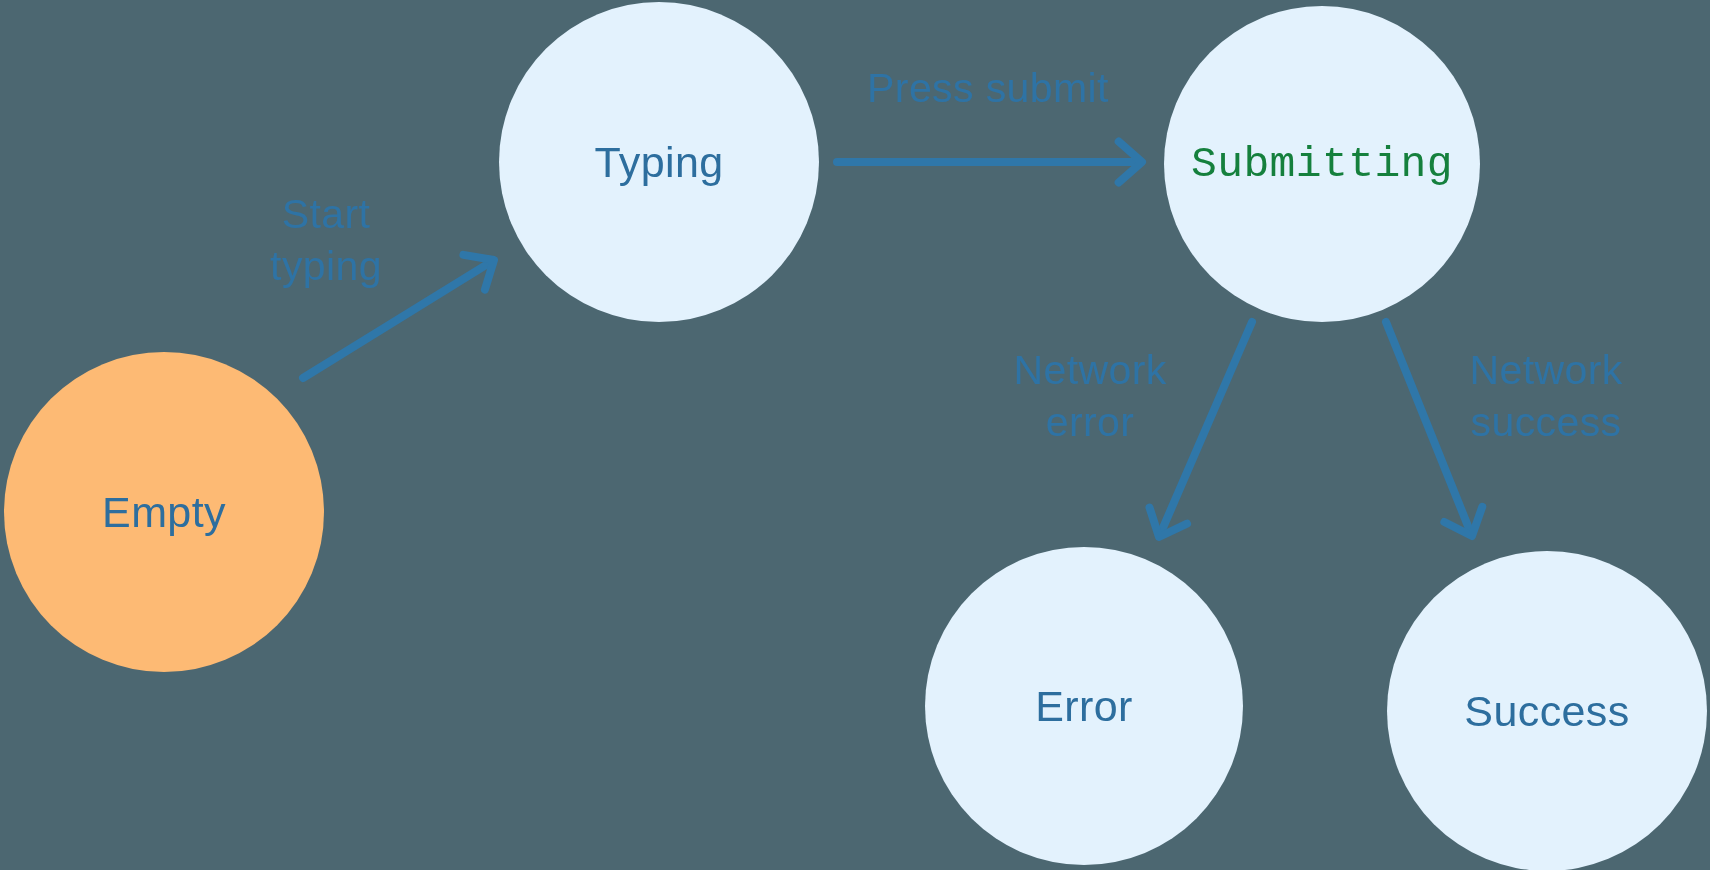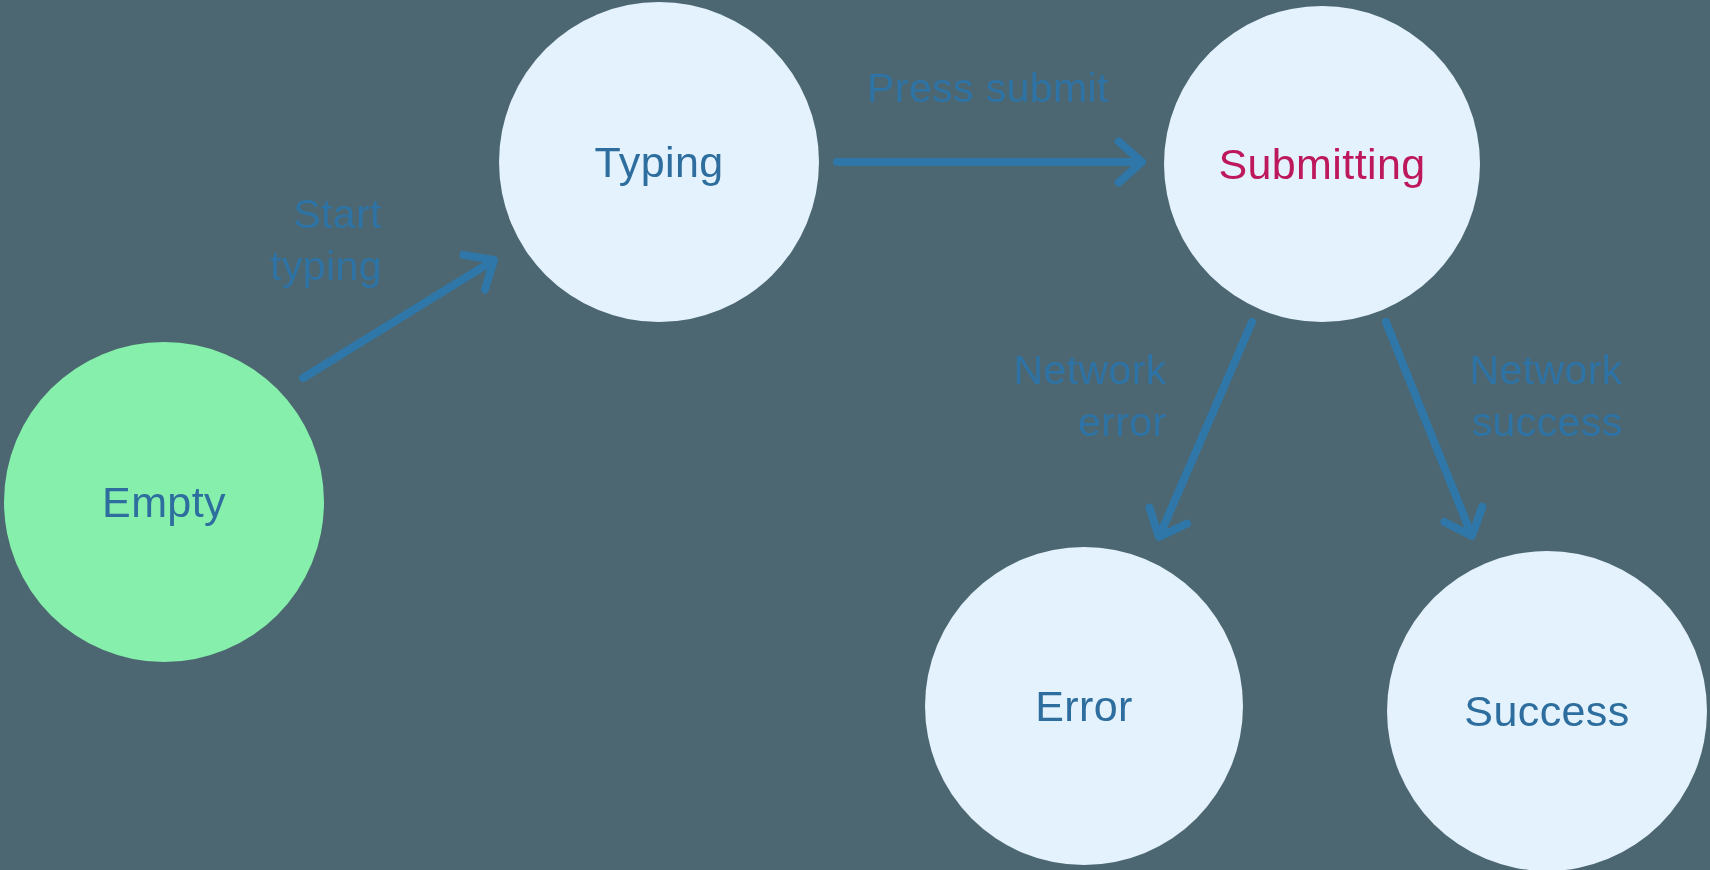--- a/index.html
+++ b/index.html
@@ -35,21 +35,21 @@
   }
   .node-label {
     font-size: 43px;
     font-weight: 500;
     letter-spacing: 0.4px;
     white-space: nowrap;
   }
   .edge-label {
     position: absolute;
     transform: translate(-50%, -50%);
-    text-align: right;
+    text-align: center;
     font-size: 41px;
     font-weight: 500;
     line-height: 52px;
     letter-spacing: 0.4px;
     white-space: nowrap;
   }
 </style>
 </head>
 <body style="background: rgb(76, 103, 113);">
 
@@ -67,27 +67,27 @@
       <g stroke="#2F77A9" stroke-width="8" fill="none" stroke-linecap="round" stroke-linejoin="round">
         <line x1="1252" y1="322" x2="1159.7940166963756" y2="535.1643700030025"></line>
         <polyline points="1149.4916802780326,507.49420639832164 1159,537 1187.0136550643979,523.7246420035866"></polyline>
       </g>
       <g stroke="#2F77A9" stroke-width="8" fill="none" stroke-linecap="round" stroke-linejoin="round">
         <line x1="1386" y1="322" x2="1471.2542293511199" y2="534.1442451295311"></line>
         <polyline points="1444.3428700738607,521.9970301632601 1472,536 1482.2762158860924,506.752788388251"></polyline>
       </g>
     </svg>
 
-  <div class="node" id="node-0" style="left: 4px; top: 342px; width: 320px; height: 320px; background: #86efac; color: rgb(45, 110, 158);">
+  <div class="node" id="node-0" style="left: 4px; top: 352px; width: 320px; height: 320px; background: #fdba74; color: rgb(45, 110, 158);">
     <span class="node-label">Empty</span>
   </div>
   <div class="node" id="node-1" style="left: 499px; top: 2px; width: 320px; height: 320px; background: rgb(227, 242, 253); color: rgb(45, 110, 158);">
     <span class="node-label">Typing</span>
   </div>
-  <div class="node" id="node-2" style="left: 1164px; top: 6px; width: 316px; height: 316px; background: rgb(227, 242, 253); color: #be185d;">
+  <div class="node" id="node-2" style="left: 1164px; top: 6px; width: 316px; height: 316px; background: rgb(227, 242, 253); color: #15803d; font-family: Liberation Mono, monospace;">
     <span class="node-label">Submitting</span>
   </div>
   <div class="node" id="node-3" style="left: 925px; top: 547px; width: 318px; height: 318px; background: rgb(227, 242, 253); color: rgb(45, 110, 158);">
     <span class="node-label">Error</span>
   </div>
   <div class="node" id="node-4" style="left: 1387px; top: 551px; width: 320px; height: 320px; background: rgb(227, 242, 253); color: rgb(45, 110, 158);">
     <span class="node-label">Success</span>
   </div>
 
   <div class="edge-label" id="elabel-0" style="left: 326px; top: 240px; color: rgb(46, 115, 165);">

